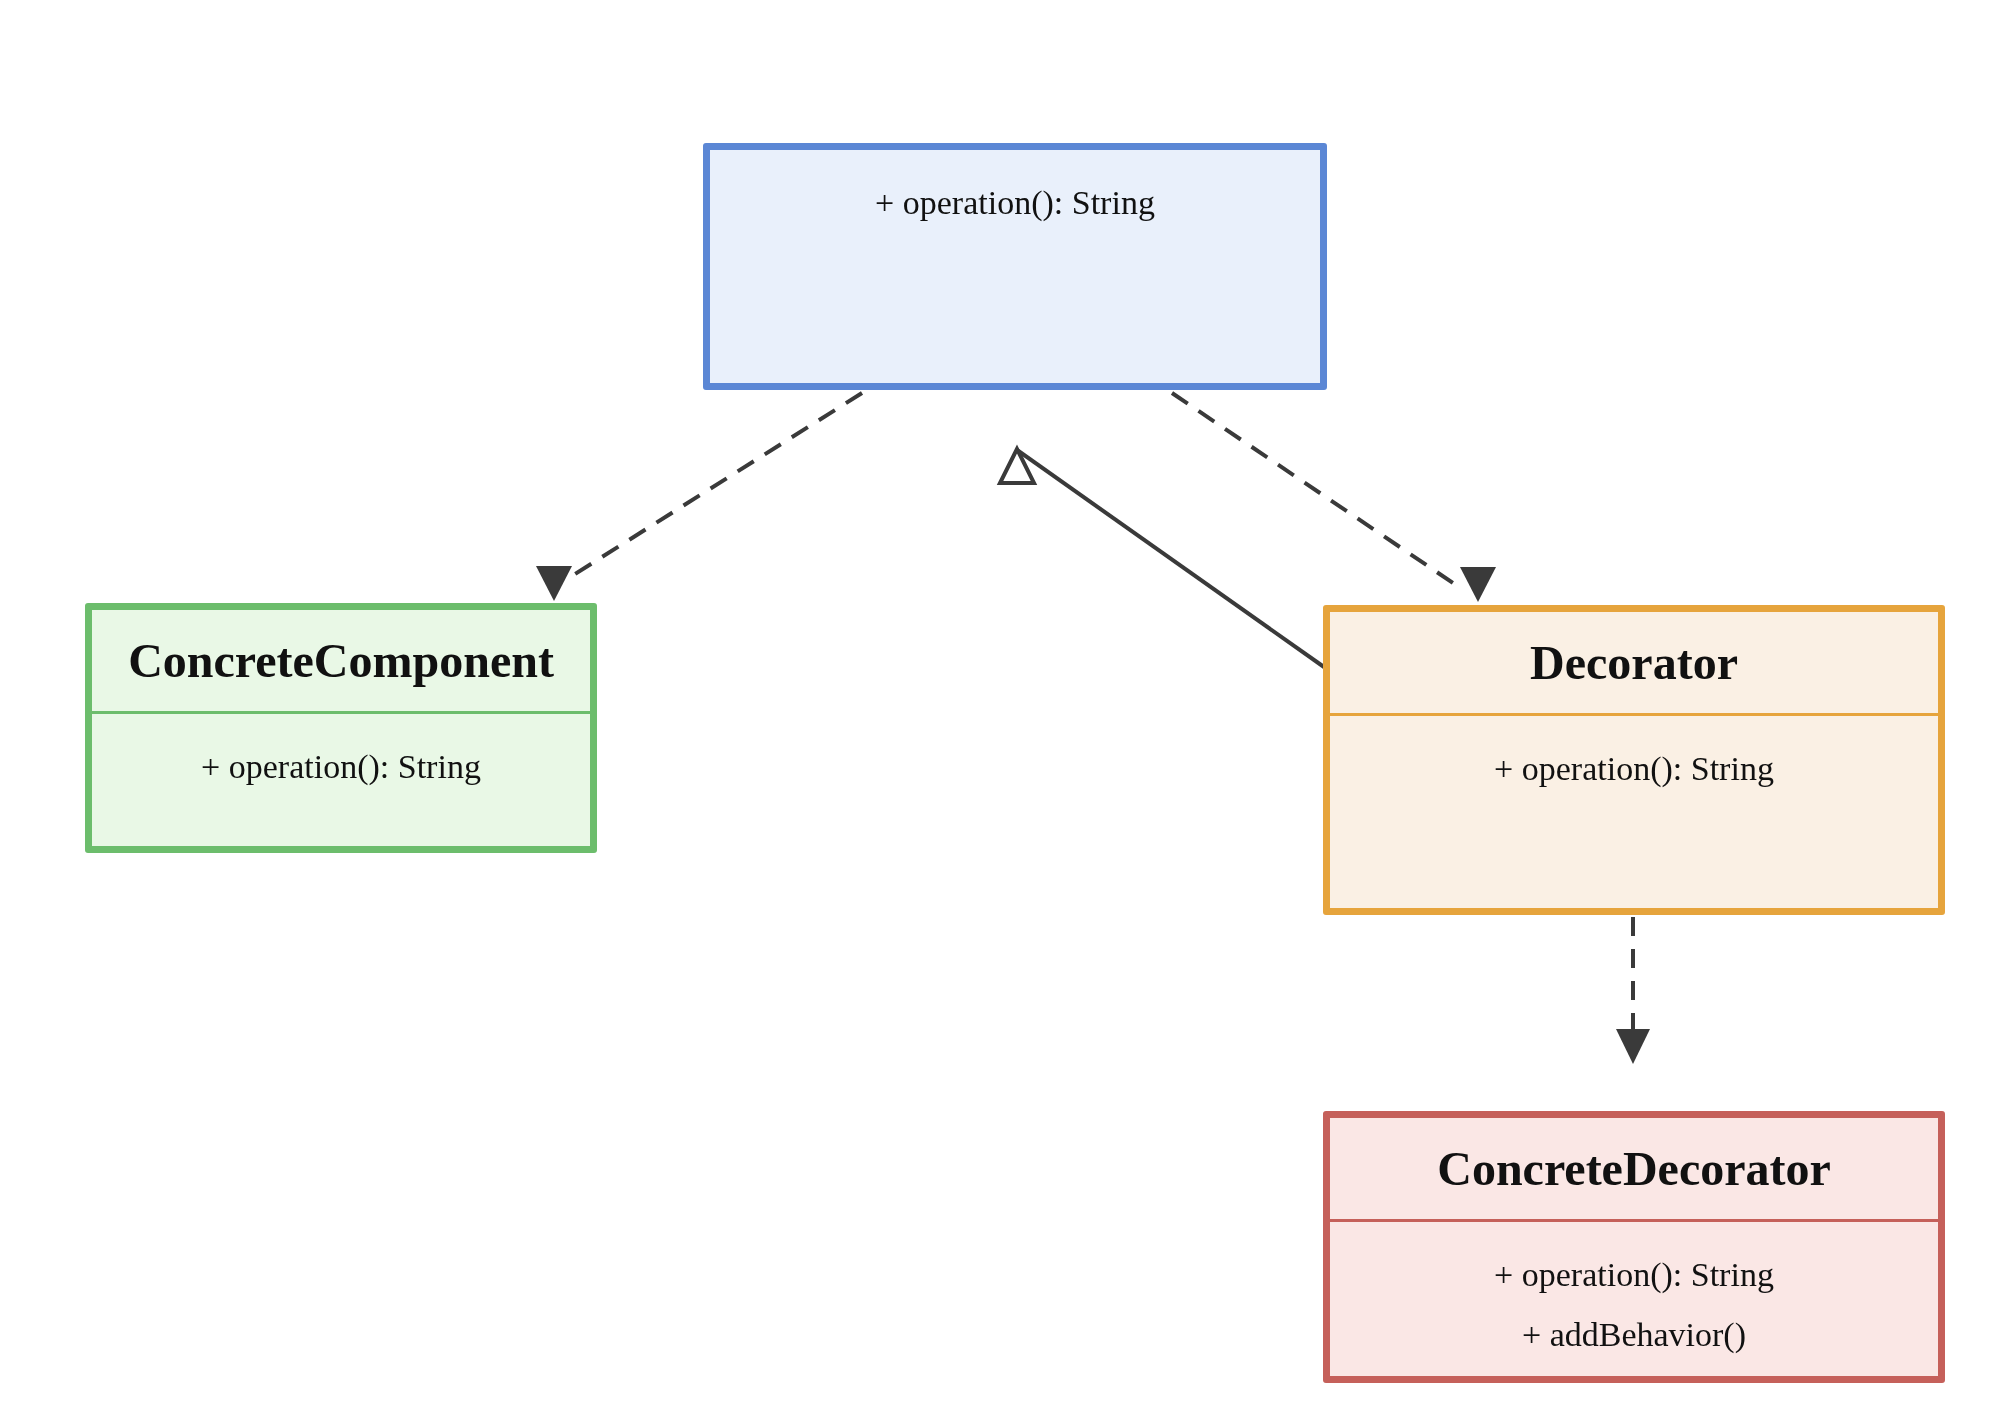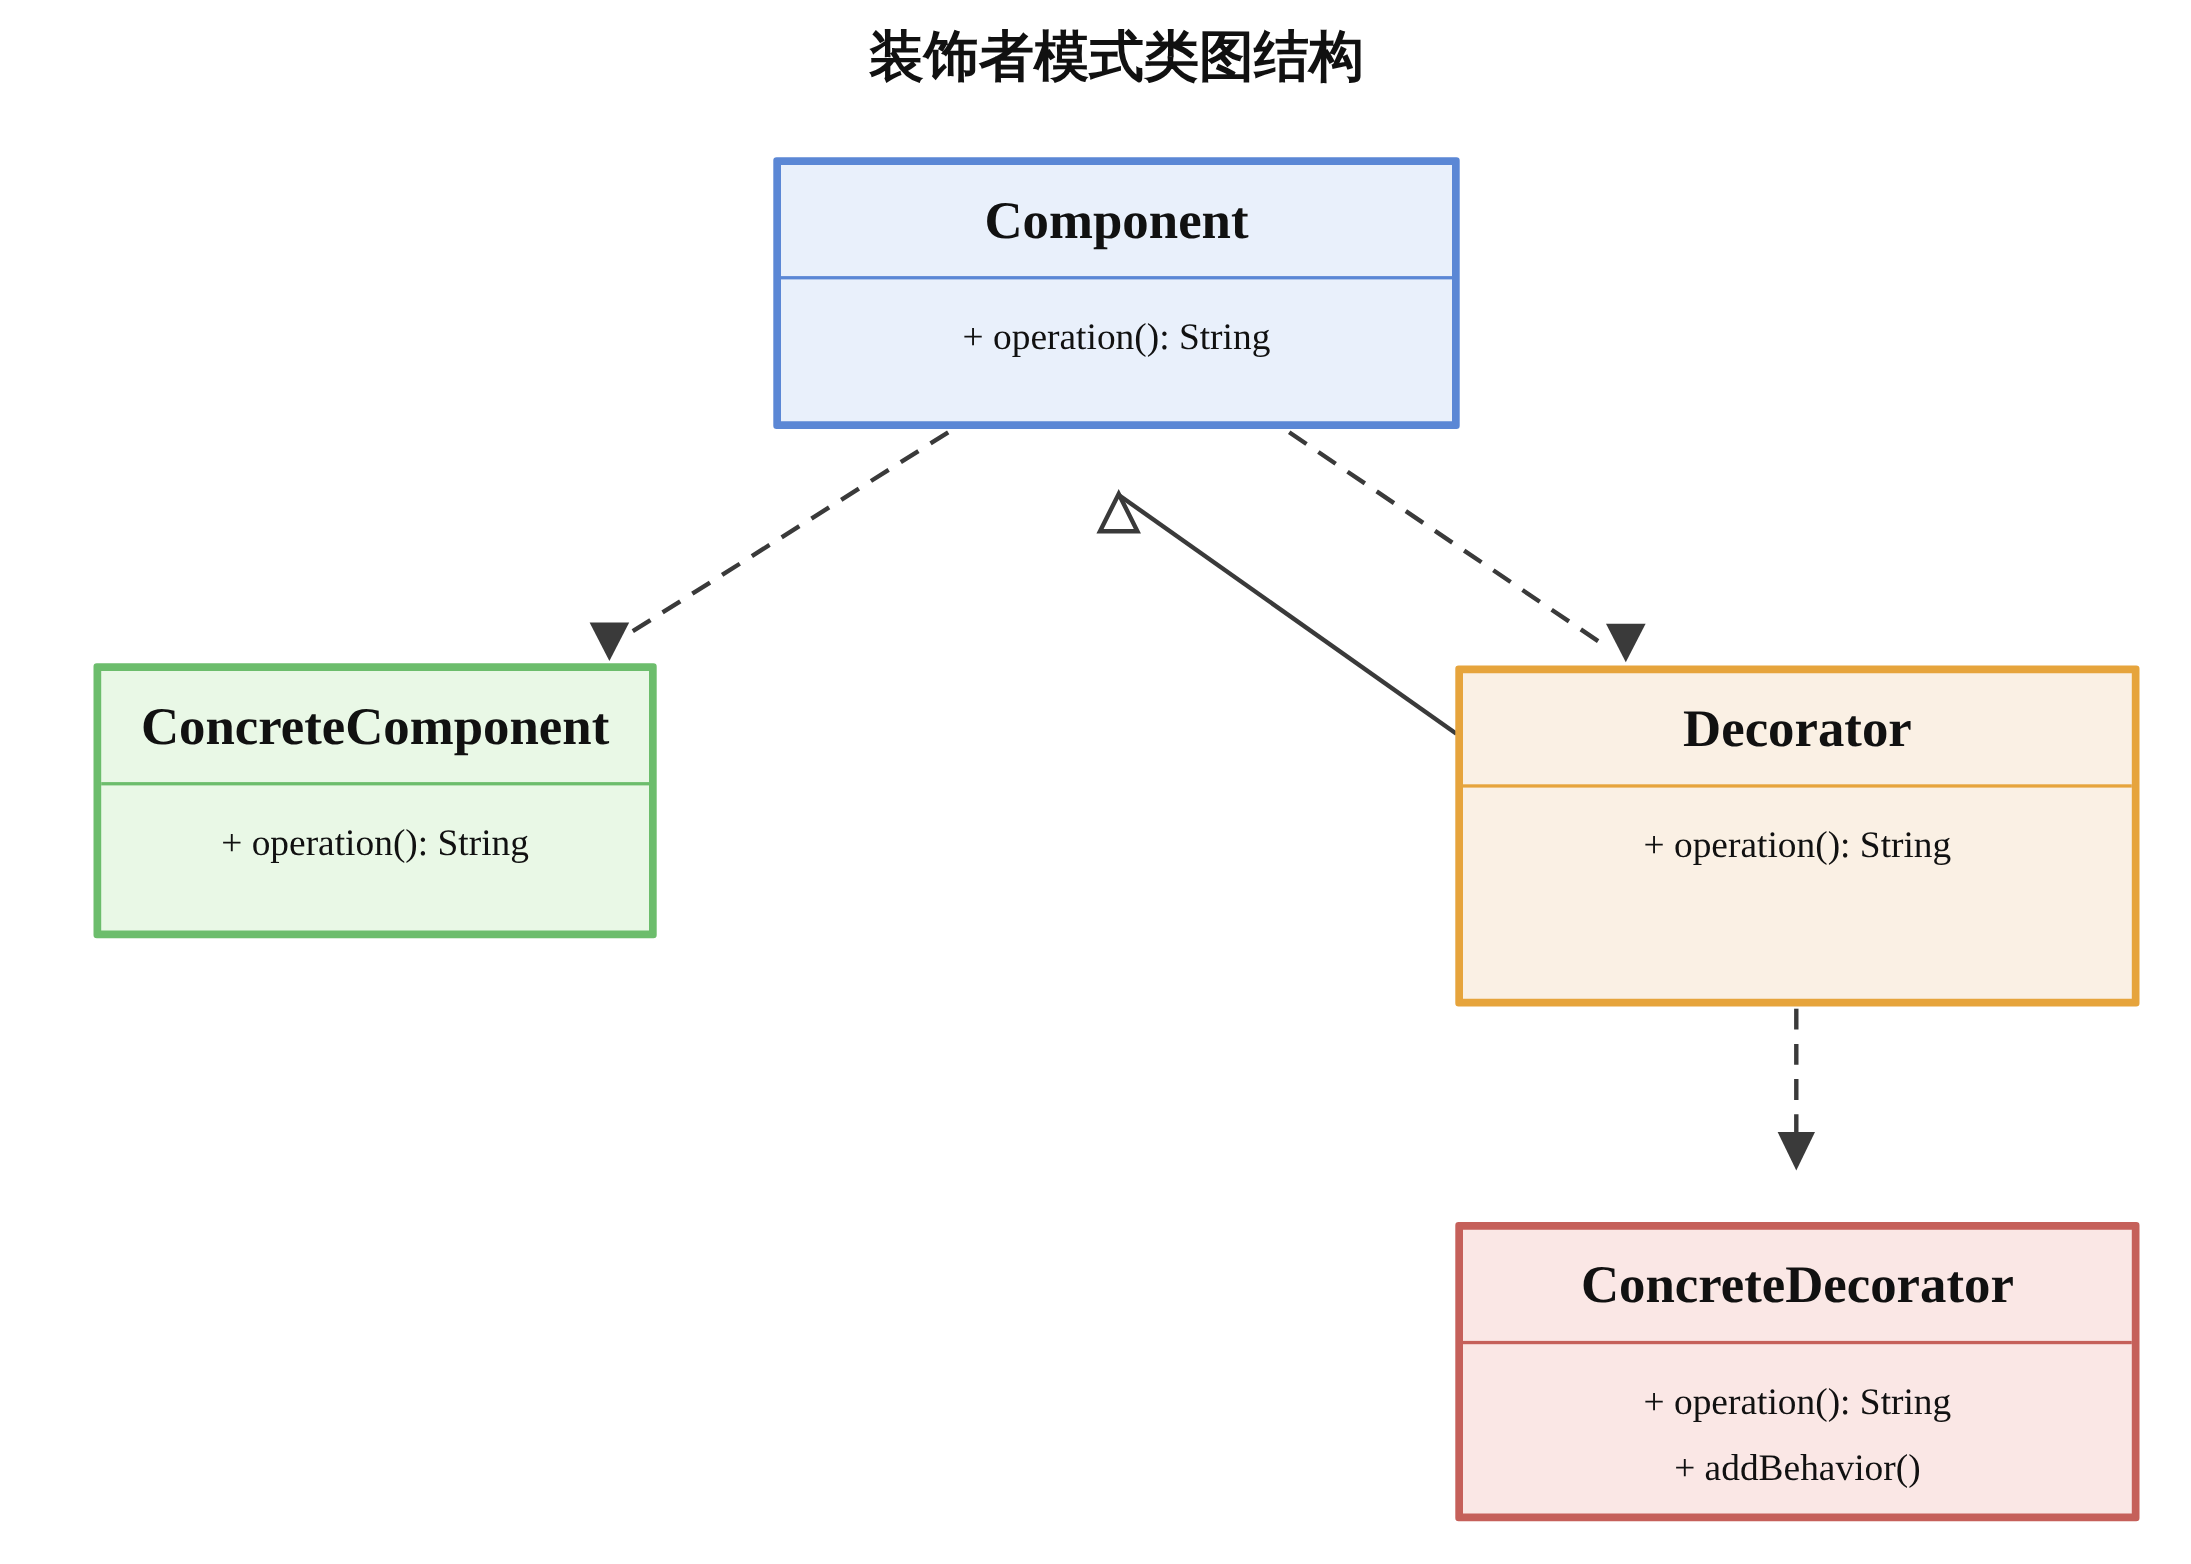--- a/index.html
+++ b/index.html
@@ -88,39 +88,37 @@
   }
   .member {
     white-space: nowrap;
   }
 </style>
 </head>
 <body>
 
 <div class="stage" style="--arrow: #3a3a3a; --text: #111111; background-color: rgb(255, 255, 255);">
 
-  <h1 class="diagram-title">装饰者模式类图结构</h1>
 
   <svg class="arrow-layer" viewBox="0 0 1992 1422">
 
     <path class="rel-line dashed" d="M862,393 L575,574"></path>
     <polygon class="rel-head-filled" points="554,601 536,566 572,566"></polygon>
 
     <path class="rel-line dashed" d="M1172,393 L1456,585"></path>
     <polygon class="rel-head-filled" points="1478,602 1460,567 1496,567"></polygon>
 
     <path class="rel-line" d="M1017,450 L1324,667"></path>
     <polygon class="rel-head-hollow" points="1017,449 1000,483 1034,483"></polygon>
 
     <path class="rel-line dashed" d="M1633,917 L1633,1033"></path>
     <polygon class="rel-head-filled" points="1633,1064 1616,1029 1650,1029"></polygon>
   </svg>
 
   <div class="uml-class" style="left: 703px; top: 143px; width: 624px; height: 247px; --c: #5b87d5; --bg: #e9f0fb;">
-    <div class="cls-name">Component</div>
     <div class="cls-members">
       <div class="member">+ operation(): String</div>
     </div>
   </div>
 
   <div class="uml-class" style="left: 85px; top: 603px; width: 512px; height: 250px; --c: #6cbd6c; --bg: #e9f8e6;">
     <div class="cls-name">ConcreteComponent</div>
     <div class="cls-members">
       <div class="member">+ operation(): String</div>
     </div>

